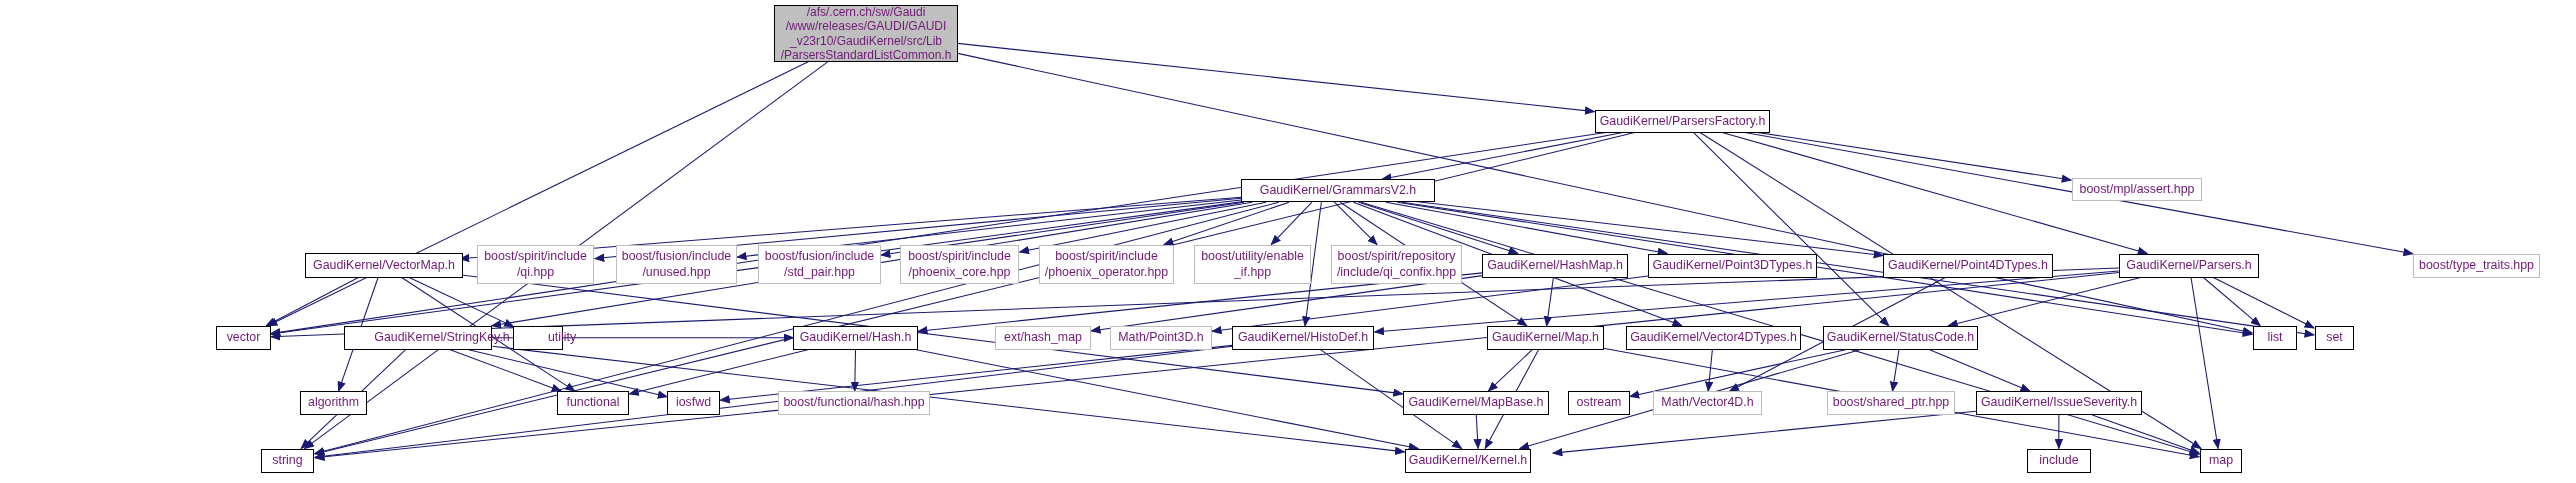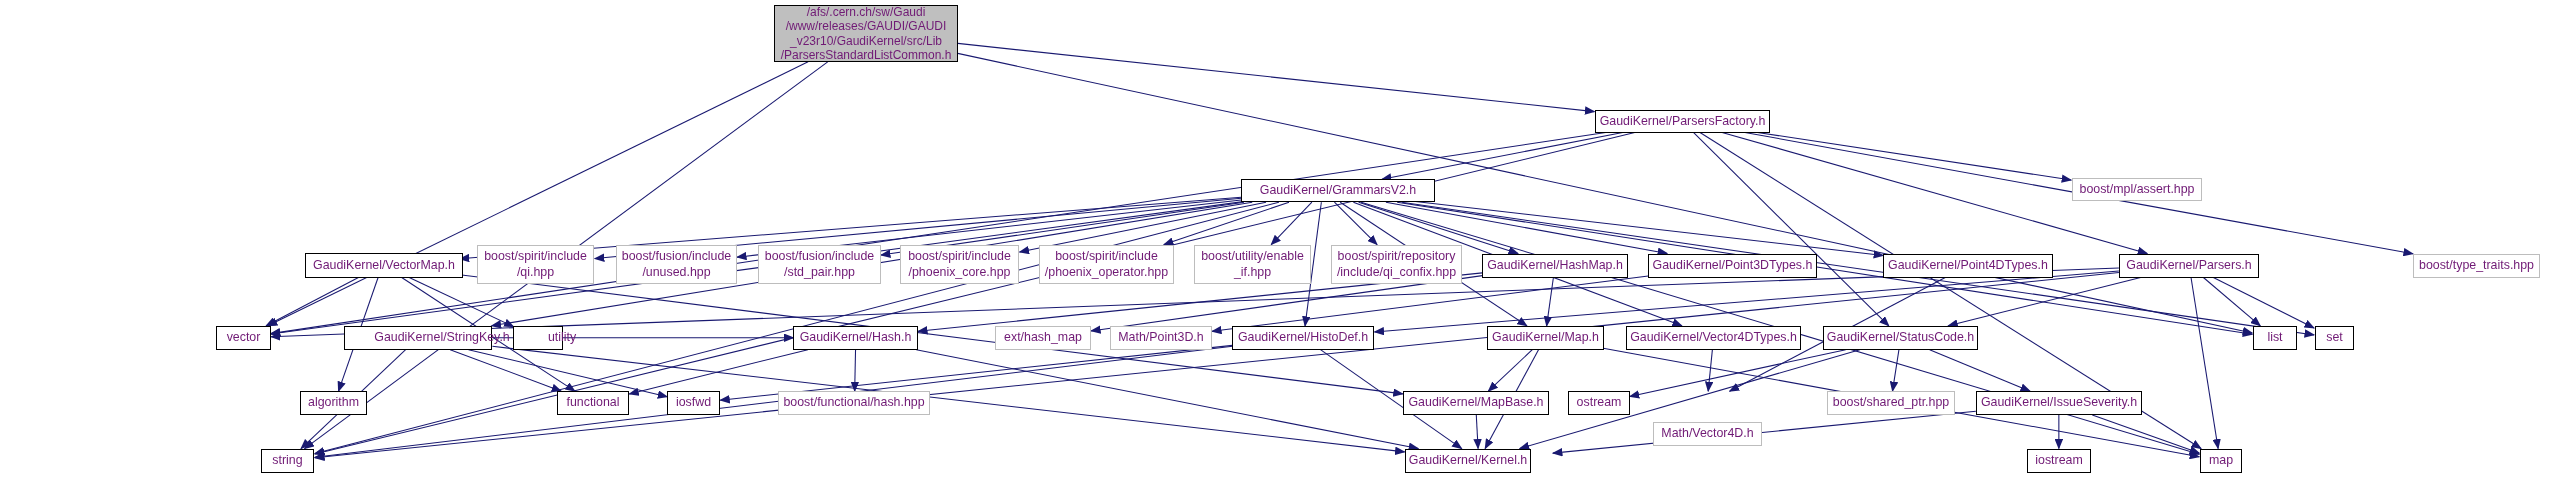--- a/index.html
+++ b/index.html
@@ -136,21 +136,21 @@
     <div class="node normal" style="left: 1626px; top: 326px; width: 175px; height: 24px;"><span>GaudiKernel/Vector4DTypes.h</span></div>
     <div class="node bold" style="left: 1823px; top: 326px; width: 155px; height: 24px;"><span>GaudiKernel/StatusCode.h</span></div>
     <div class="node normal" style="left: 2253px; top: 326px; width: 44px; height: 24px;"><span>list</span></div>
     <div class="node normal" style="left: 2315px; top: 326px; width: 39px; height: 24px;"><span>set</span></div>
     <div class="node normal" style="left: 300px; top: 391px; width: 67px; height: 24px;"><span>algorithm</span></div>
     <div class="node normal" style="left: 557px; top: 391px; width: 72px; height: 24px;"><span>functional</span></div>
     <div class="node normal" style="left: 667px; top: 391px; width: 53px; height: 24px;"><span>iosfwd</span></div>
     <div class="node external" style="left: 778px; top: 391px; width: 152px; height: 24px;"><span>boost/functional/hash.hpp</span></div>
     <div class="node bold" style="left: 1403px; top: 391px; width: 146px; height: 24px;"><span>GaudiKernel/MapBase.h</span></div>
     <div class="node bold" style="left: 1568px; top: 391px; width: 62px; height: 24px;"><span>ostream</span></div>
-    <div class="node external" style="left: 1653px; top: 391px; width: 109px; height: 24px; margin-top: 31px;"><span>Math/Vector4D.h</span></div>
+    <div class="node external" style="left: 1653px; top: 391px; width: 109px; height: 24px;"><span>Math/Vector4D.h</span></div>
     <div class="node external" style="left: 1827px; top: 391px; width: 128px; height: 24px;"><span>boost/shared_ptr.hpp</span></div>
     <div class="node bold" style="left: 1976px; top: 391px; width: 166px; height: 24px;"><span>GaudiKernel/IssueSeverity.h</span></div>
     <div class="node normal" style="left: 261px; top: 449px; width: 53px; height: 24px;"><span>string</span></div>
     <div class="node bold" style="left: 1405px; top: 449px; width: 126px; height: 24px;"><span>GaudiKernel/Kernel.h</span></div>
-    <div class="node normal" style="left: 2027px; top: 449px; width: 64px; height: 24px;"><span>iostream</span></div>
+    <div class="node normal" style="left: 2027px; top: 449px; width: 64px; height: 24px;"><span>include</span></div>
     <div class="node bold" style="left: 2200px; top: 449px; width: 42px; height: 24px;"><span>map</span></div>
   </div>
 
 
 </body></html>

